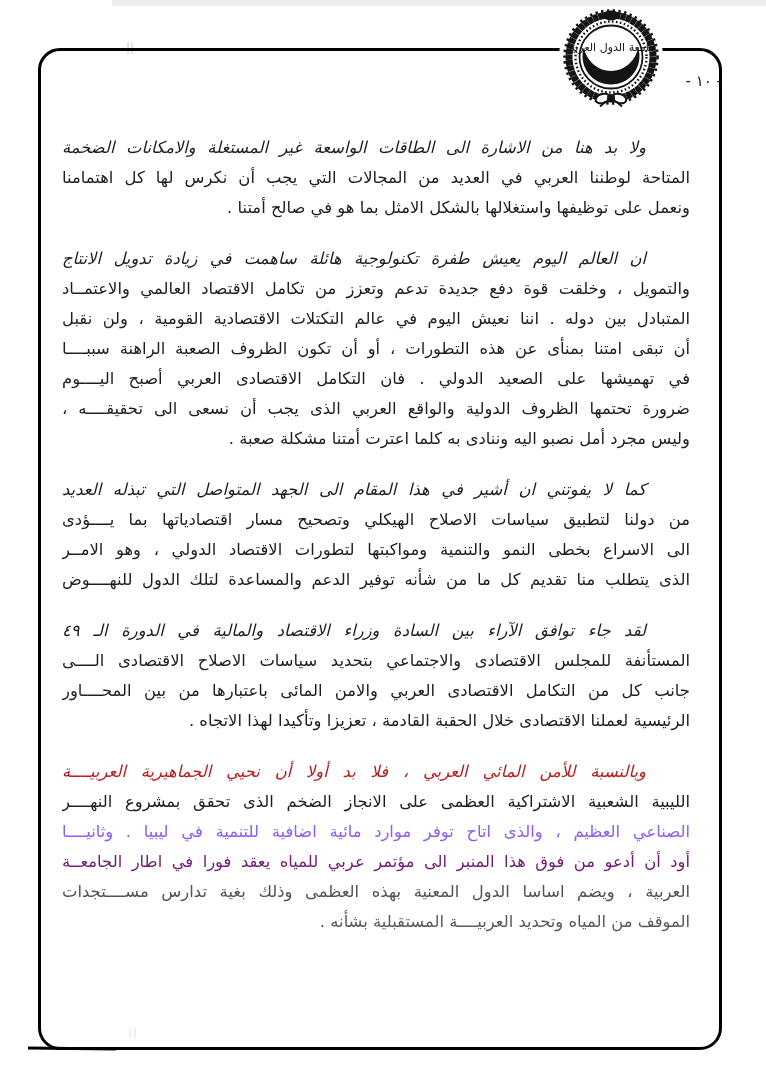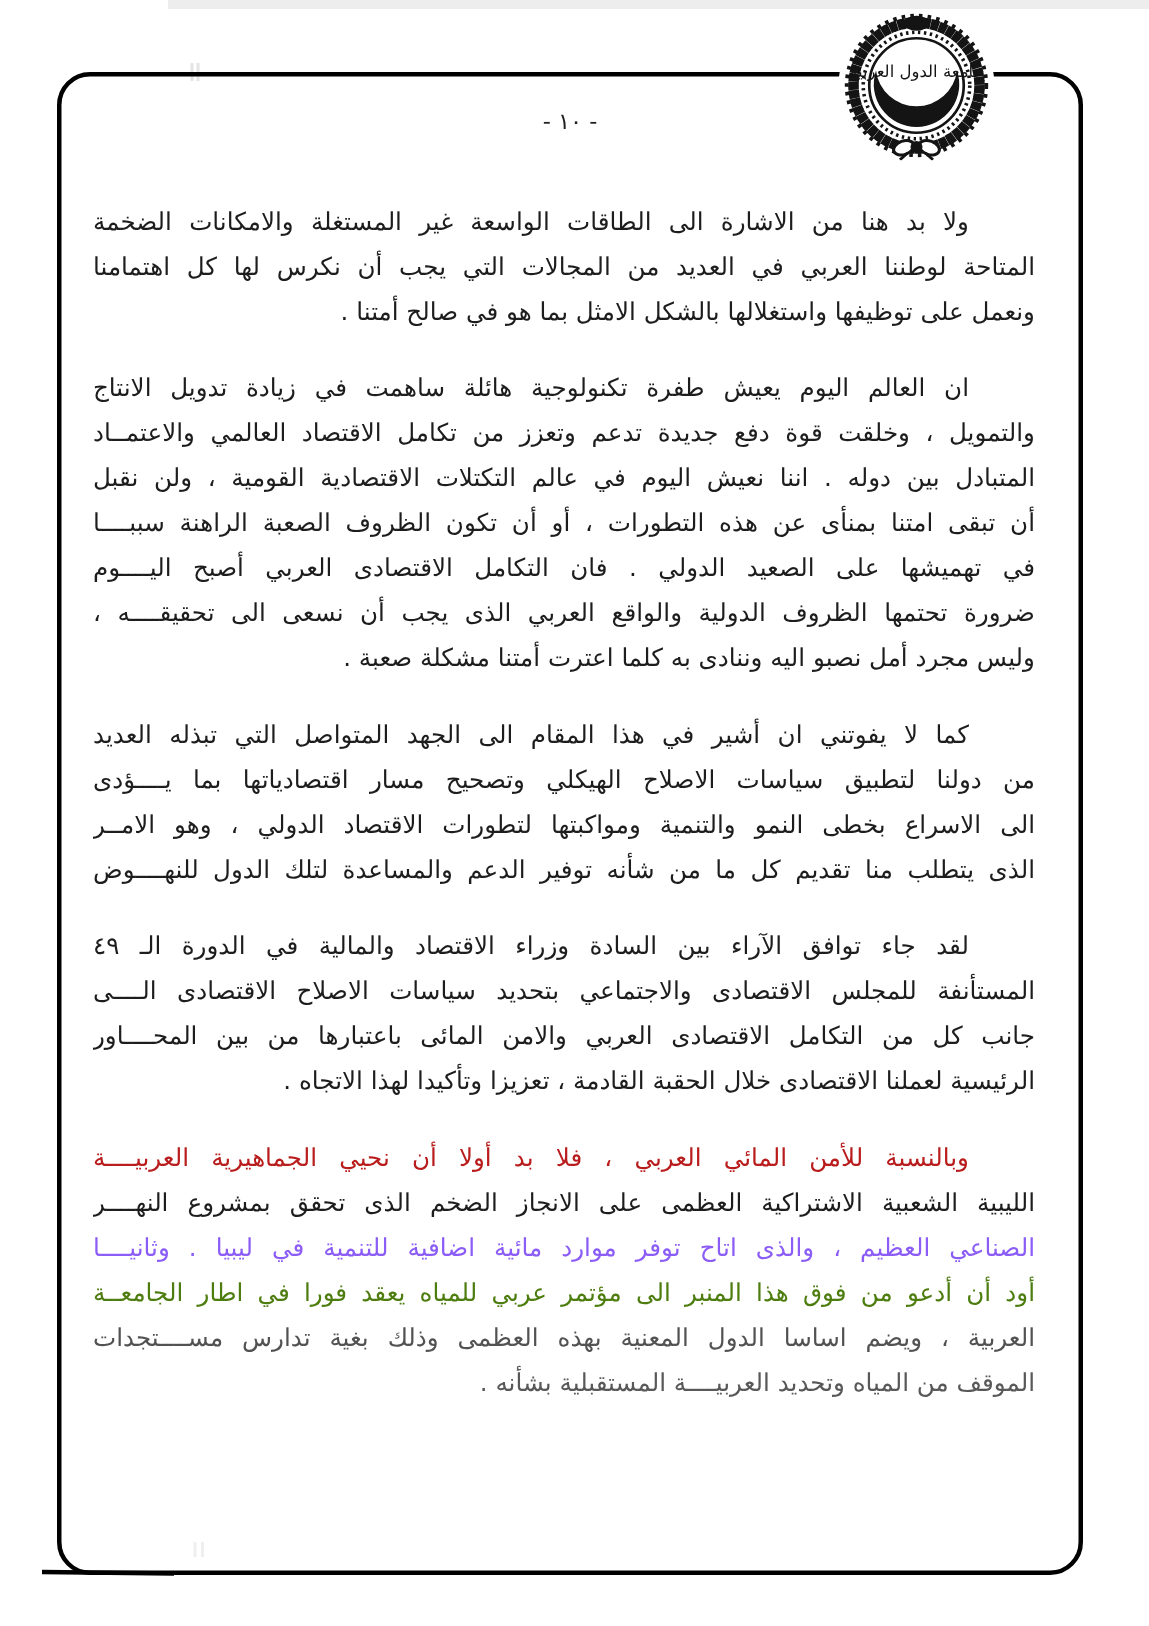--- a/index.html
+++ b/index.html
@@ -23,38 +23,38 @@
   .frame-tail{
     position:absolute;left:28px;top:1047px;width:88px;height:3px;background:#000;z-index:1;
     transform:rotate(0.6deg);
   }
 
   
   .emblem{position:absolute;left:559px;top:3px;width:104px;height:104px;z-index:2;}
 
   
   .page-num{
-    position:absolute;left:38px;top:72px;width:684px;text-align:center;
+    position:absolute;left:38px;top:72px;width:684px;text-align:right;
     direction:rtl;font-size:15px;letter-spacing:2px;color:#1f1f1f;z-index:2;
   }
 
   
   .textblock{
     position:absolute;left:62px;top:133px;width:628px;z-index:2;
     direction:rtl;font-size:16.4px;line-height:30px;color:#1d1d1d;
   }
   .para{margin:0 0 21px 0;}
   .line{text-align:justify;text-align-last:justify;overflow:hidden;}
-  .line.first{padding-right:44px;}
+  .line.first{padding-right:44px;font-style:italic;}
   .line.last{text-align-last:right;}
 
   
   .para-5 .line:nth-child(1){color:#b91c1c;}
   .para-5 .line:nth-child(3){color:#8b5cf6;filter:blur(0.2px);}
-  .para-5 .line:nth-child(4){color:#4d7c0f;filter:blur(0.4px);}
+  .para-5 .line:nth-child(4){color:#701a75;filter:blur(0.4px);}
   .para-5 .line:nth-child(5){color:#525252;filter:blur(0.5px);}
   .para-5 .line:nth-child(6){color:#585858;filter:blur(0.5px);}
 </style>
 </head>
 <body>
 
 <div class="scan-strip"></div>
 <div class="tickmark t1"></div>
 <div class="tickmark t2"></div>
 <div class="tickmark b1"></div>

